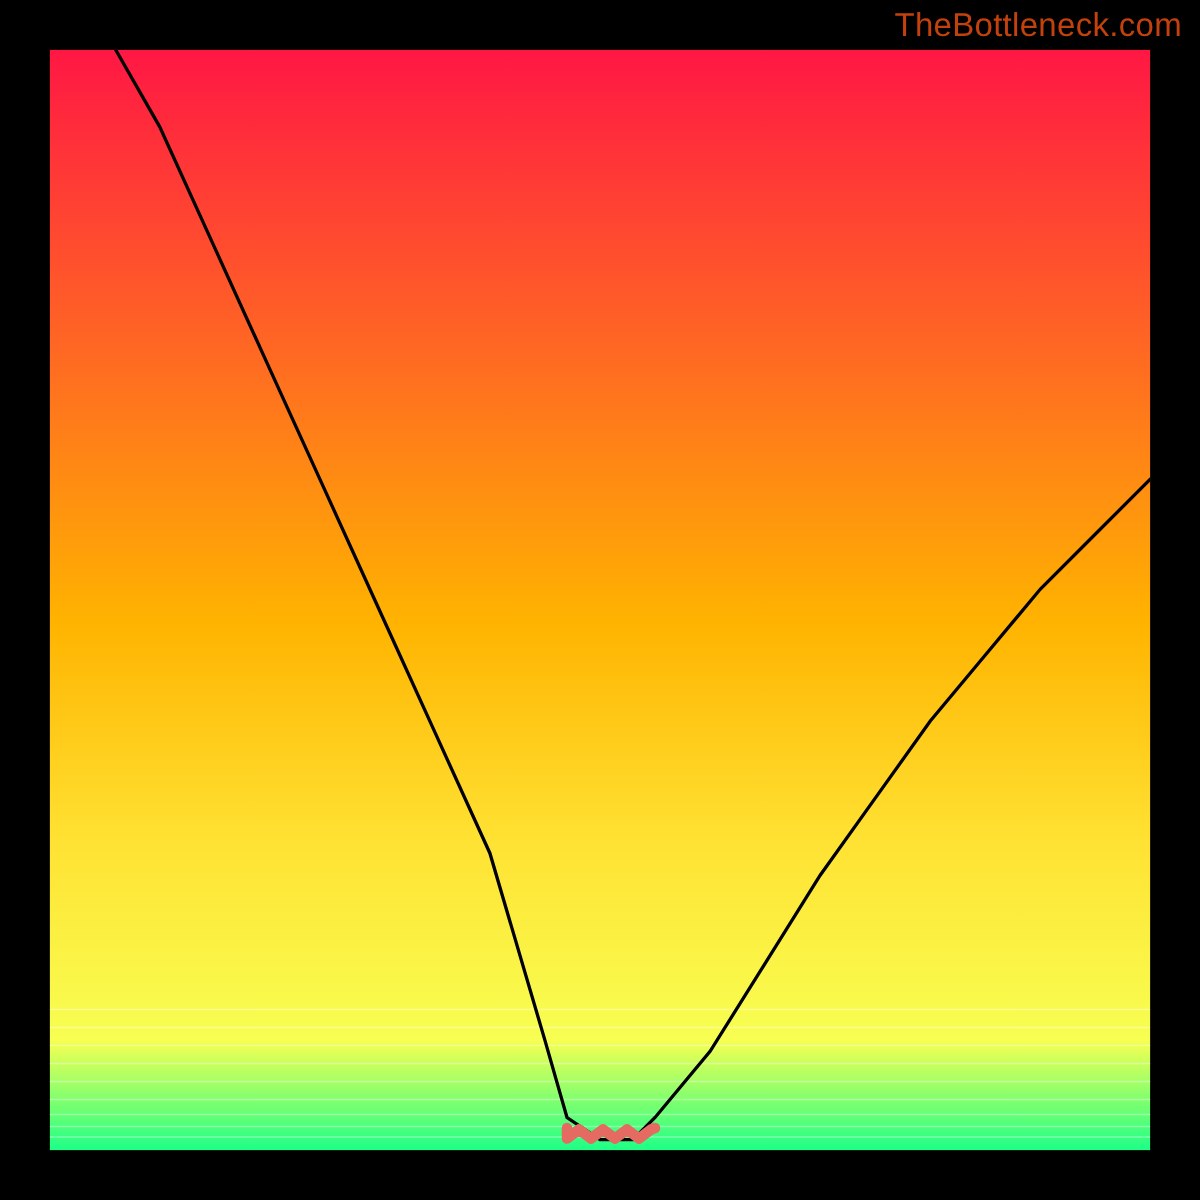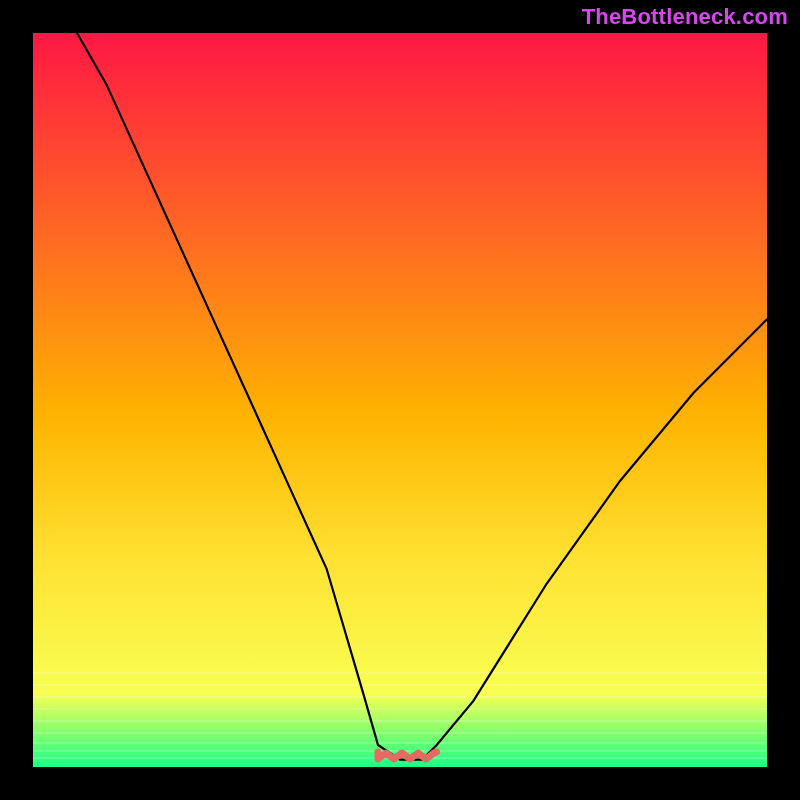--- a/index.html
+++ b/index.html
@@ -24,23 +24,23 @@
     left: 33px;
     top: 33px;
     width: 734px;
     height: 734px;
     overflow: hidden;
   }
   .watermark {
     position: absolute;
     top: 4px;
     right: 12px;
-    color: #d946ef;
+    color: #c2410c;
     font-size: 22px;
-    font-weight: 700;
+    font-weight: 400;
     letter-spacing: 0.2px;
     user-select: none;
   }
 </style>
 </head>
 <body>
 
 <div class="frame">
 
   <div class="plot">

